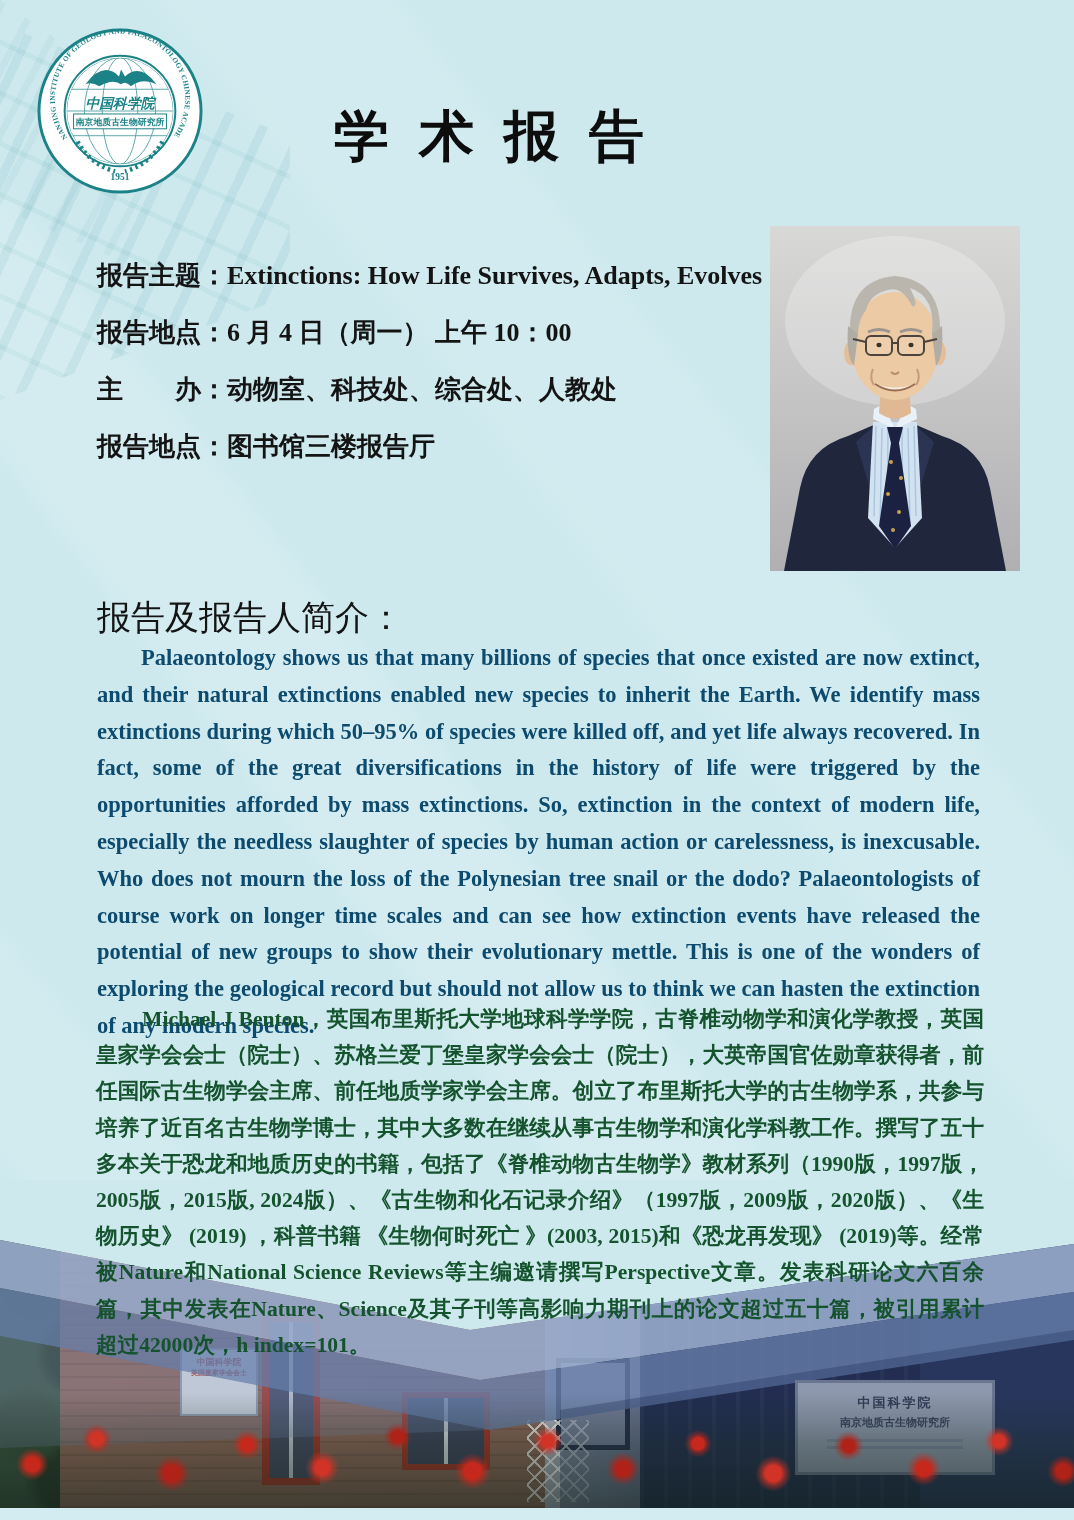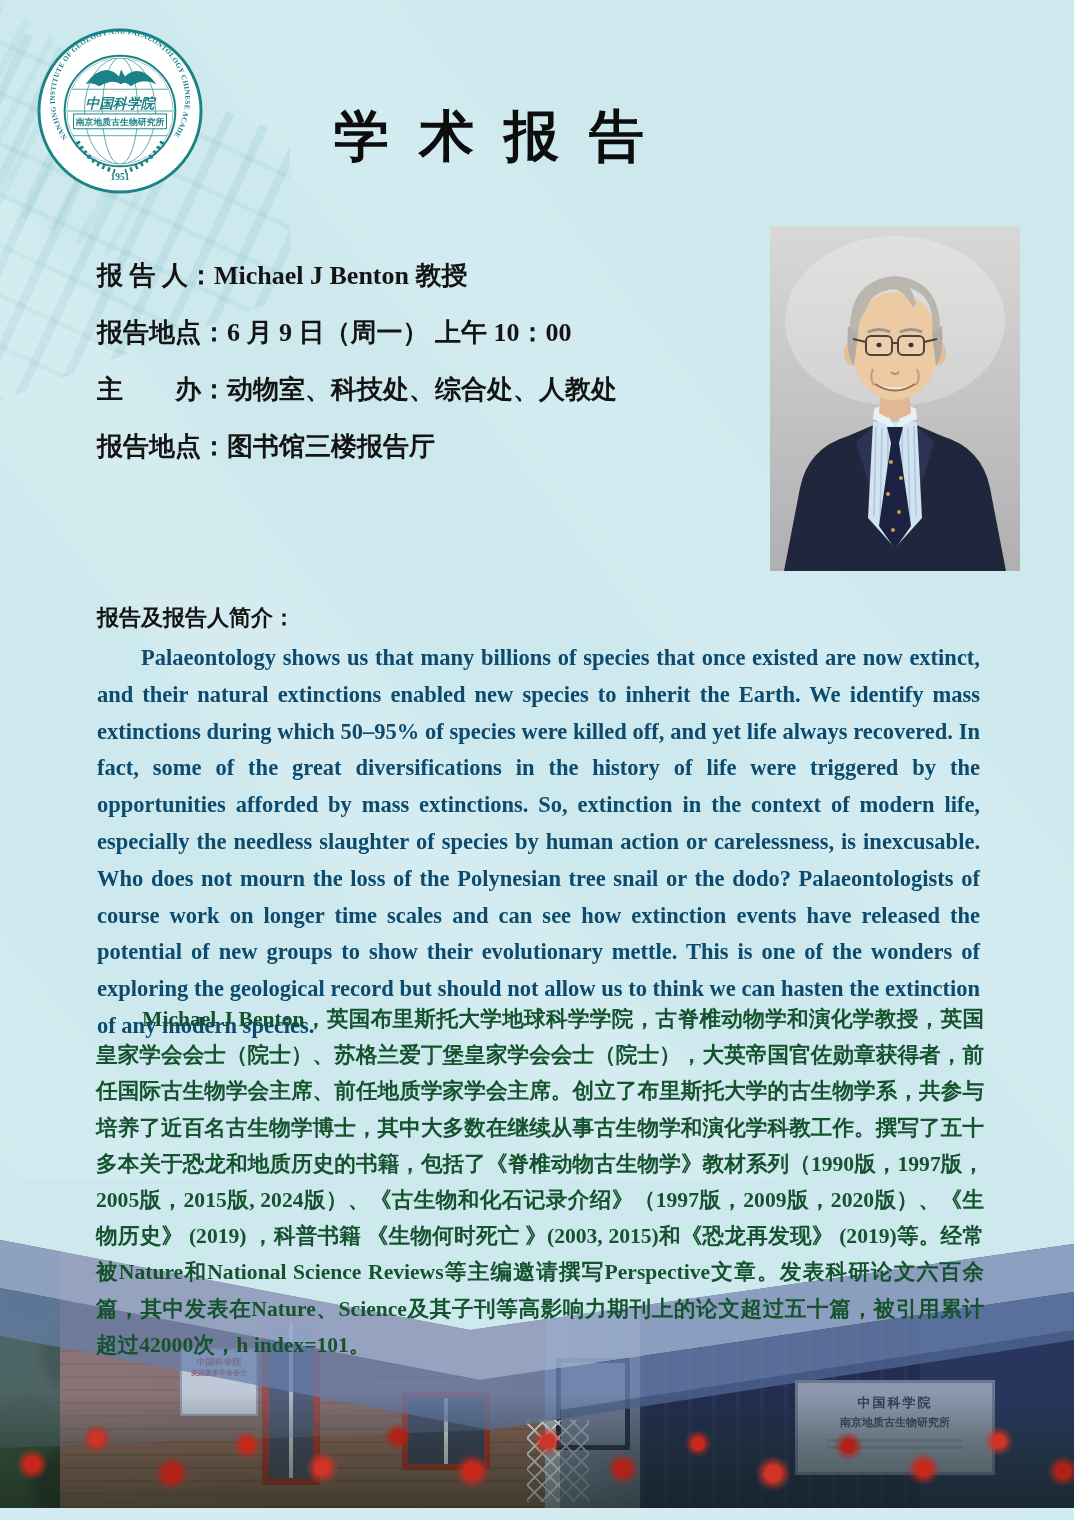--- a/index.html
+++ b/index.html
@@ -49,21 +49,21 @@
 
   .portrait{position:absolute;left:770px;top:226px;width:250px;height:345px;}
 
   .info{
     position:absolute;left:97px;top:247px;width:660px;
     font-size:26px;font-weight:bold;line-height:57px;white-space:nowrap;
   }
   .info-row{height:57px;}
   .section-heading{
     position:absolute;left:97px;top:589px;height:57px;line-height:57px;
-    font-size:22px;font-weight:bold;
+    font-size:34px;font-weight:normal;
   }
 
   .abstract{
     position:absolute;left:97px;top:640px;width:883px;
     font-size:22.5px;font-weight:bold;line-height:36.8px;
     text-align:justify;text-indent:44px;color:#0c4a6e;
   }
   .bio{
     position:absolute;left:96px;top:1001px;width:888px;z-index:12;
     font-size:21.6px;font-weight:bold;line-height:36.2px;
@@ -247,22 +247,22 @@
   <ellipse cx="141" cy="119" rx="2.6" ry="2.2" fill="#3a3228"></ellipse>
 
   <path d="M121,146 Q125,150 129,146" stroke="#b98c66" stroke-width="2" fill="none"></path>
   <path d="M103,143 Q99,152 104,159" stroke="rgba(160,110,80,.5)" stroke-width="2" fill="none"></path>
   <path d="M147,143 Q151,152 146,159" stroke="rgba(160,110,80,.5)" stroke-width="2" fill="none"></path>
   <path d="M105,158 Q125,171 145,158 Q125,165 105,158 Z" fill="#f2ede3"></path>
   <path d="M105,158 Q125,171 145,158" stroke="#9c6b50" stroke-width="2" fill="none"></path>
 </svg>
 
 <div class="info">
-  <div class="info-row"><span>报 告 人：</span><span>Michael J Benton 教授</span></div>
-  <div class="info-row"><span>报告地点：</span><span>6 月 9 日（周一）  上午 10：00</span></div>
+  <div class="info-row"><span>报告主题：</span><span>Extinctions: How Life Survives, Adapts, Evolves</span></div>
+  <div class="info-row"><span>报告地点：</span><span>6 月 4 日（周一）  上午 10：00</span></div>
   <div class="info-row"><span>主　　办：</span><span>动物室、科技处、综合处、人教处</span></div>
   <div class="info-row"><span>报告地点：</span><span>图书馆三楼报告厅</span></div>
 </div>
 
 <div class="section-heading">报告及报告人简介：</div>
 
 <div class="abstract">Palaeontology shows us that many billions of species that once existed are now extinct, and their natural extinctions enabled new species to inherit the Earth. We identify mass extinctions during which 50–95% of species were killed off, and yet life always recovered. In fact, some of the great diversifications in the history of life were triggered by the opportunities afforded by mass extinctions. So, extinction in the context of modern life, especially the needless slaughter of species by human action or carelessness, is inexcusable. Who does not mourn the loss of the Polynesian tree snail or the dodo? Palaeontologists of course work on longer time scales and can see how extinction events have released the potential of new groups to show their evolutionary mettle. This is one of the wonders of exploring the geological record but should not allow us to think we can hasten the extinction of any modern species.</div>
 
 <div class="bio">Michael J Benton，英国布里斯托大学地球科学学院，古脊椎动物学和演化学教授，英国皇家学会会士（院士）、苏格兰爱丁堡皇家学会会士（院士），大英帝国官佐勋章获得者，前任国际古生物学会主席、前任地质学家学会主席。创立了布里斯托大学的古生物学系，共参与培养了近百名古生物学博士，其中大多数在继续从事古生物学和演化学科教工作。撰写了五十多本关于恐龙和地质历史的书籍，包括了《脊椎动物古生物学》教材系列（1990版，1997版，2005版，2015版, 2024版）、《古生物和化石记录介绍》（1997版，2009版，2020版）、《生物历史》 (2019) ，科普书籍 《生物何时死亡 》(2003, 2015)和《恐龙再发现》 (2019)等。经常被Nature和National Science Reviews等主编邀请撰写Perspective文章。发表科研论文六百余篇，其中发表在Nature、Science及其子刊等高影响力期刊上的论文超过五十篇，被引用累计超过42000次，h index=101。</div>
 

